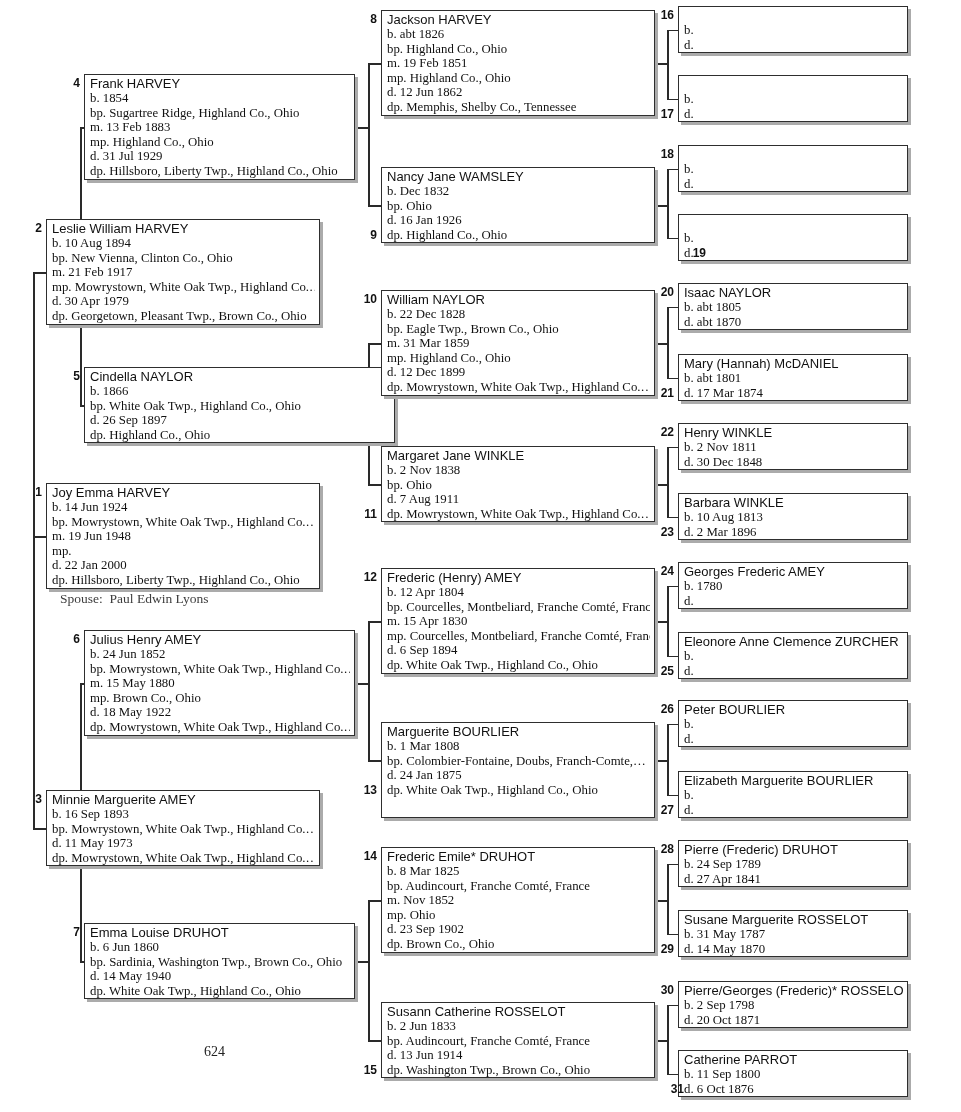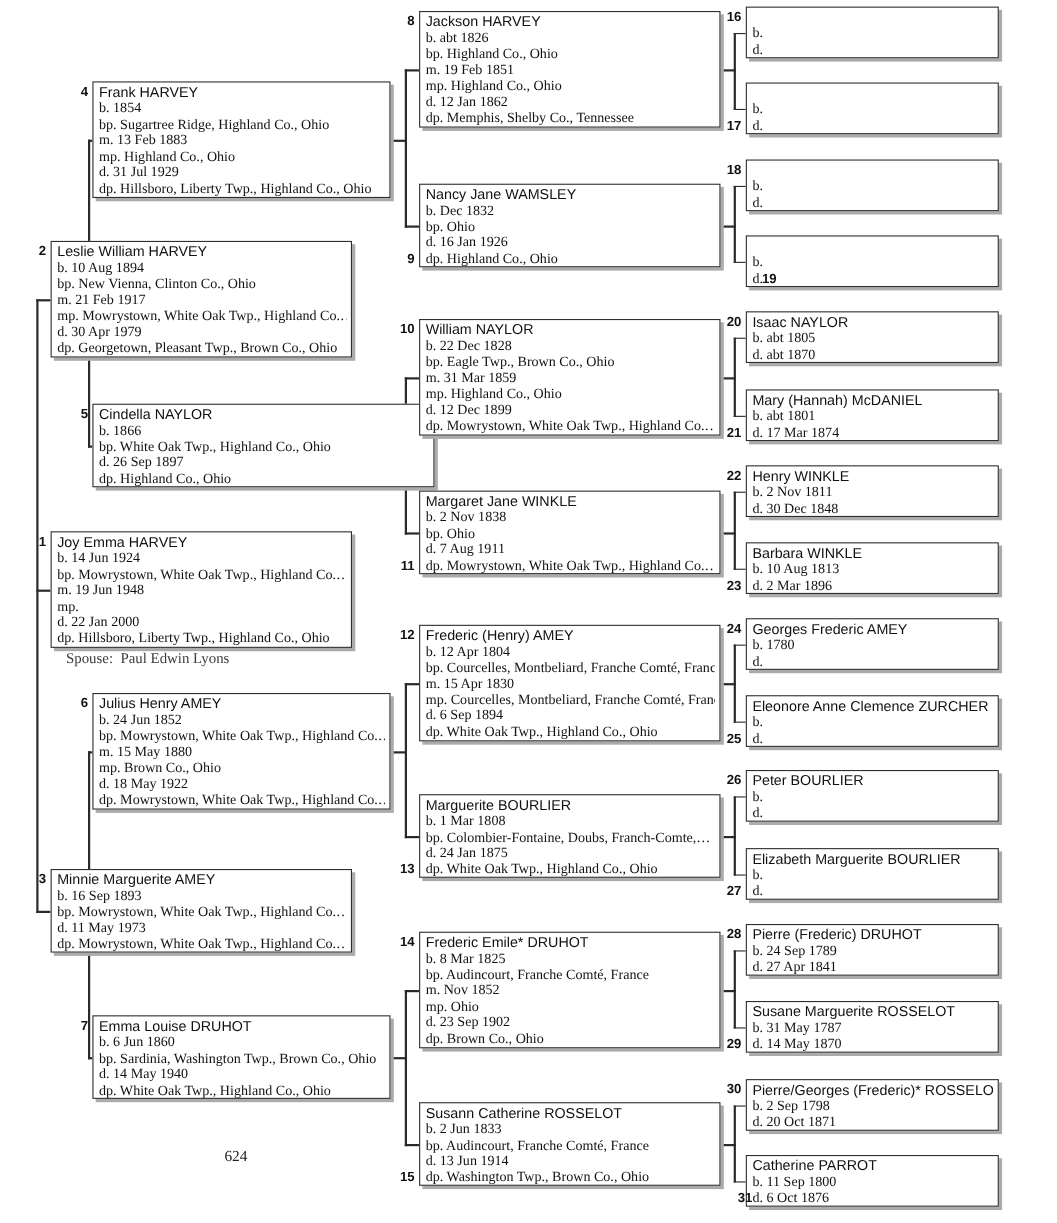--- a/index.html
+++ b/index.html
@@ -148,21 +148,21 @@
       <div class="pline">d. 14 May 1940</div>
       <div class="pline">dp. White Oak Twp., Highland Co., Ohio</div>
     </div>
     <div class="pnum" style="left: 62px; width: 18px; top: 925px;">7</div>
     <div class="pbox" style="left: 381px; top: 10px; width: 274px; height: 106px;">
       <div class="pname">Jackson HARVEY</div>
       <div class="pline">b. abt 1826</div>
       <div class="pline">bp. Highland Co., Ohio</div>
       <div class="pline">m. 19 Feb 1851</div>
       <div class="pline">mp. Highland Co., Ohio</div>
-      <div class="pline">d. 12 Jan 1862</div>
+      <div class="pline">d. 12 Jun 1862</div>
       <div class="pline">dp. Memphis, Shelby Co., Tennessee</div>
     </div>
     <div class="pnum" style="left: 359px; width: 18px; top: 12px;">8</div>
     <div class="pbox" style="left: 381px; top: 167px; width: 274px; height: 76px;">
       <div class="pname">Nancy Jane WAMSLEY</div>
       <div class="pline">b. Dec 1832</div>
       <div class="pline">bp. Ohio</div>
       <div class="pline">d. 16 Jan 1926</div>
       <div class="pline">dp. Highland Co., Ohio</div>
     </div>
@@ -188,21 +188,21 @@
     <div class="pbox" style="left: 381px; top: 568px; width: 274px; height: 106px;">
       <div class="pname">Frederic (Henry) AMEY</div>
       <div class="pline">b. 12 Apr 1804</div>
       <div class="pline">bp. Courcelles, Montbeliard, Franche Comté, France</div>
       <div class="pline">m. 15 Apr 1830</div>
       <div class="pline">mp. Courcelles, Montbeliard, Franche Comté, France</div>
       <div class="pline">d. 6 Sep 1894</div>
       <div class="pline">dp. White Oak Twp., Highland Co., Ohio</div>
     </div>
     <div class="pnum" style="left: 359px; width: 18px; top: 570px;">12</div>
-    <div class="pbox" style="left: 381px; top: 722px; width: 274px; height: 76px;">
+    <div class="pbox" style="left: 381px; top: 722px; width: 274px; height: 96px;">
       <div class="pname">Marguerite BOURLIER</div>
       <div class="pline">b. 1 Mar 1808</div>
       <div class="pline">bp. Colombier-Fontaine, Doubs, Franch-Comte,…</div>
       <div class="pline">d. 24 Jan 1875</div>
       <div class="pline">dp. White Oak Twp., Highland Co., Ohio</div>
     </div>
     <div class="pnum" style="left: 359px; width: 18px; top: 783px;">13</div>
     <div class="pbox" style="left: 381px; top: 847px; width: 274px; height: 106px;">
       <div class="pname">Frederic Emile* DRUHOT</div>
       <div class="pline">b. 8 Mar 1825</div>

